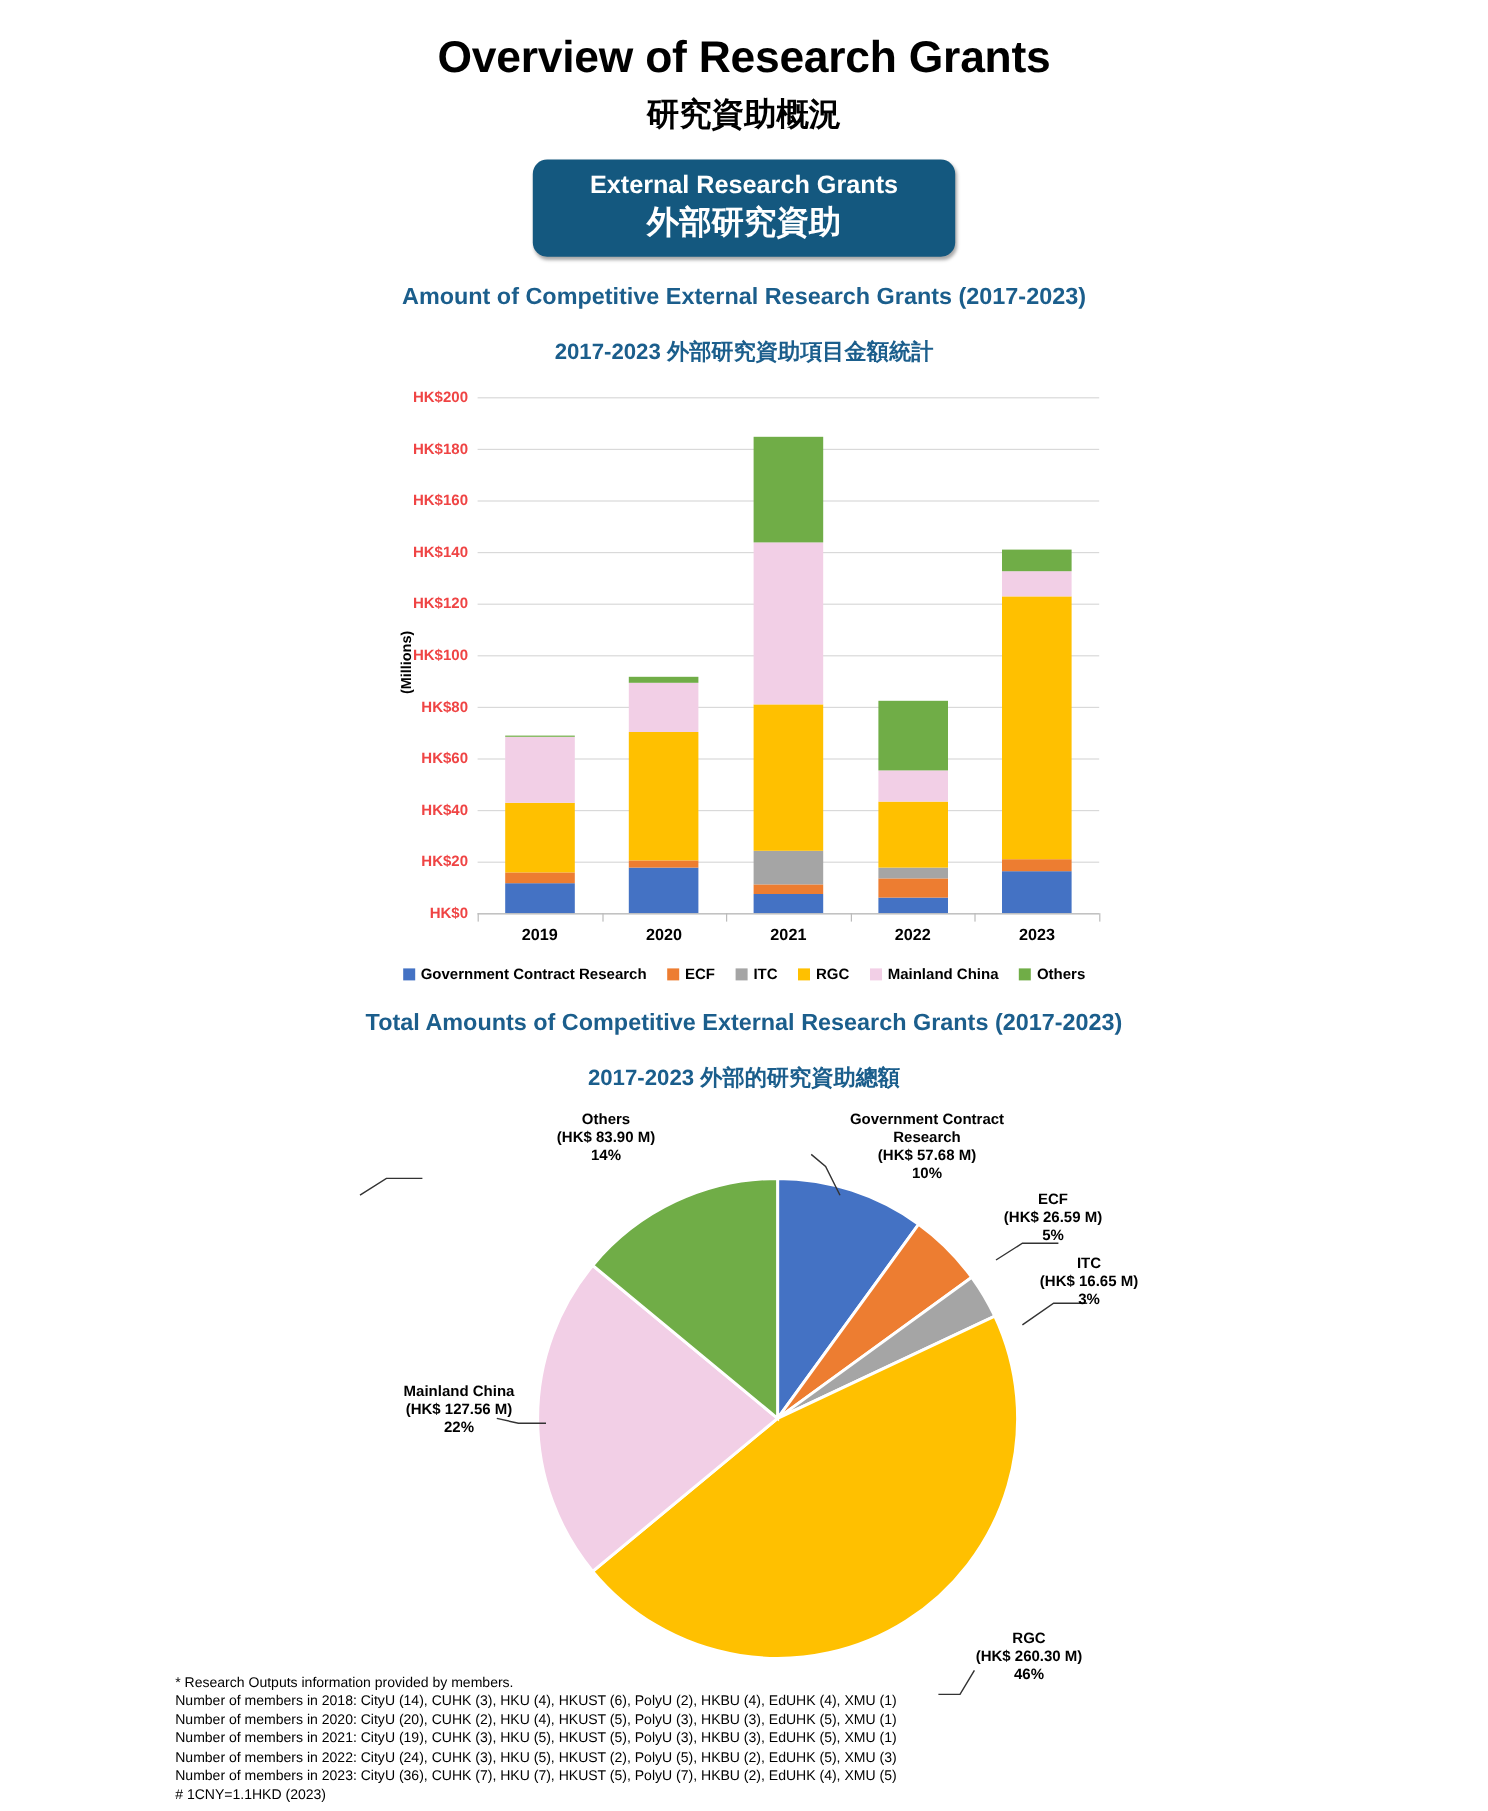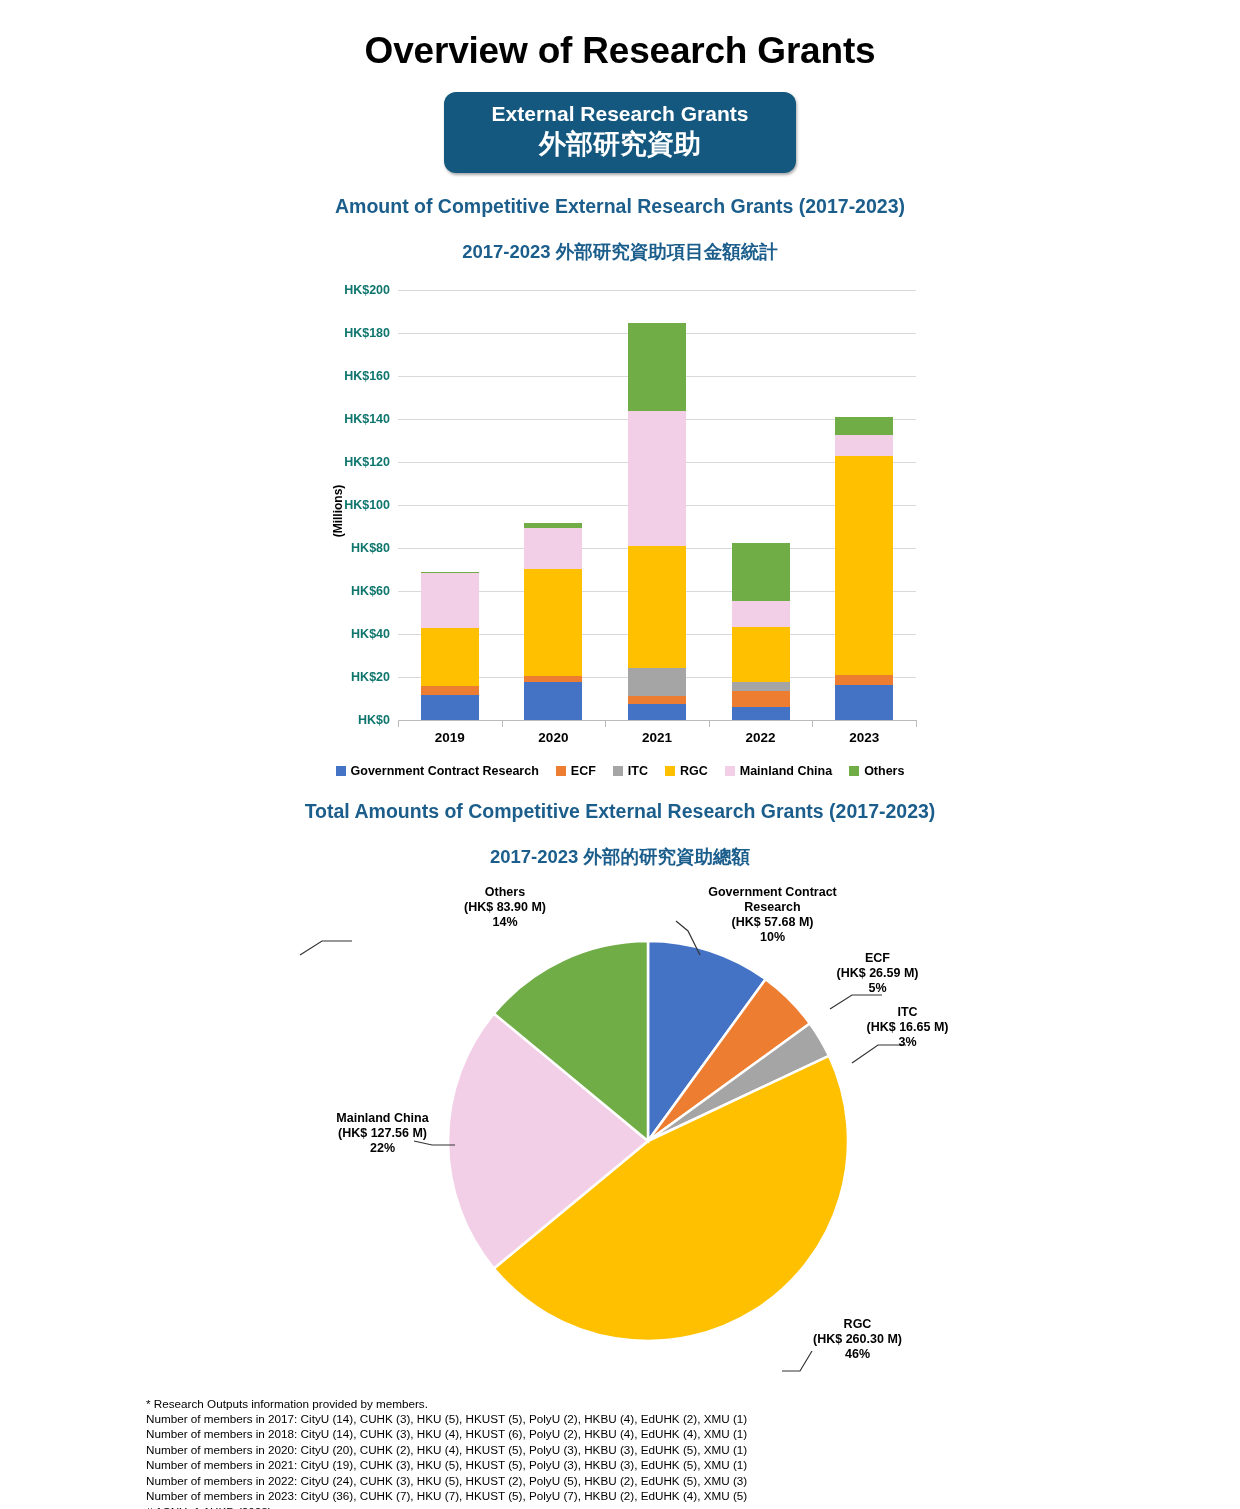--- a/index.html
+++ b/index.html
@@ -13,22 +13,22 @@
     overflow:hidden;
   }
   .page { position:relative; width:1240px; height:1509px; }
 
   
   .main-title {
     text-align:center;
     font-size:37px;
     font-weight:bold;
     letter-spacing:-0.2px;
-    margin:16px;
-    padding-top:14px;
+    margin:0;
+    padding-top:27px;
     color:#000;
   }
   .main-subtitle {
     text-align:center;
     font-size:27px;
     font-weight:bold;
     margin:0;
     padding-top:8px;
     color:#000;
   }
@@ -71,21 +71,21 @@
     position:absolute; left:0; width:100%;
     border-top:1px solid #d9d9d9;
   }
   .ytick {
     position:absolute;
     right:0;
     width:70px;
     text-align:right;
     font-size:12.5px;
     font-weight:bold;
-    color:#0f766e;
+    color:#ef4444;
     transform:translateY(-50%);
   }
   .axis-label {
     position:absolute;
     left:312px; top:226px;
     font-size:12px; font-weight:bold;
     transform:rotate(-90deg);
     transform-origin:center center;
     white-space:nowrap;
   }
@@ -141,20 +141,21 @@
     color:#000;
   }
   .footnotes div { white-space:nowrap; }
 </style>
 </head>
 <body>
 
 <div class="page">
 
   <h1 class="main-title">Overview of Research Grants</h1>
+  <h2 class="main-subtitle">研究資助概況</h2>
 
   <div class="badge-wrap">
     <div class="badge">
       <div class="badge-en">External Research Grants</div>
       <div class="badge-zh">外部研究資助</div>
     </div>
   </div>
 
   <div class="sec-title-en">Amount of Competitive External Research Grants (2017-2023)</div>
   <div class="sec-title-zh">2017-2023 外部研究資助項目金額統計</div>
@@ -317,21 +318,20 @@
         <div class="pie-lbl c" style="left: 430px; top: 2px; width: 150px;">
           <div style="white-space: nowrap;">Others</div>
           <div>(HK$ 83.90 M)</div>
           <div>14%</div>
         </div>
       </div>
   </div>
 
   <div class="footnotes" id="footnotes">
       <div>* Research Outputs information provided by members.</div>
-      <div>Number of members in 2017: CityU (14), CUHK (3), HKU (5), HKUST (5), PolyU (2), HKBU (4), EdUHK (2), XMU (1)</div>
       <div>Number of members in 2018: CityU (14), CUHK (3), HKU (4), HKUST (6), PolyU (2), HKBU (4), EdUHK (4), XMU (1)</div>
       <div>Number of members in 2020: CityU (20), CUHK (2), HKU (4), HKUST (5), PolyU (3), HKBU (3), EdUHK (5), XMU (1)</div>
       <div>Number of members in 2021: CityU (19), CUHK (3), HKU (5), HKUST (5), PolyU (3), HKBU (3), EdUHK (5), XMU (1)</div>
       <div>Number of members in 2022: CityU (24), CUHK (3), HKU (5), HKUST (2), PolyU (5), HKBU (2), EdUHK (5), XMU (3)</div>
       <div>Number of members in 2023: CityU (36), CUHK (7), HKU (7), HKUST (5), PolyU (7), HKBU (2), EdUHK (4), XMU (5)</div>
       <div># 1CNY=1.1HKD (2023)</div>
     </div>
 
 </div>
 

